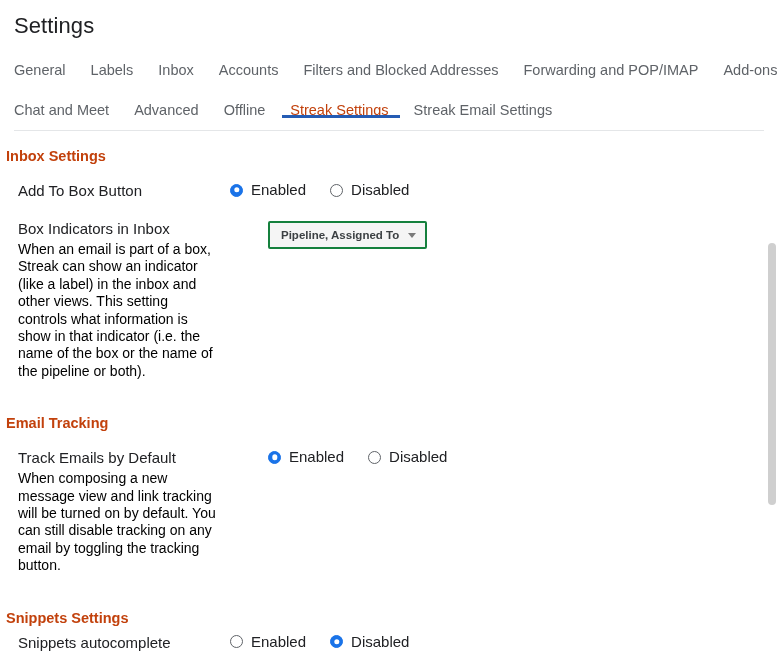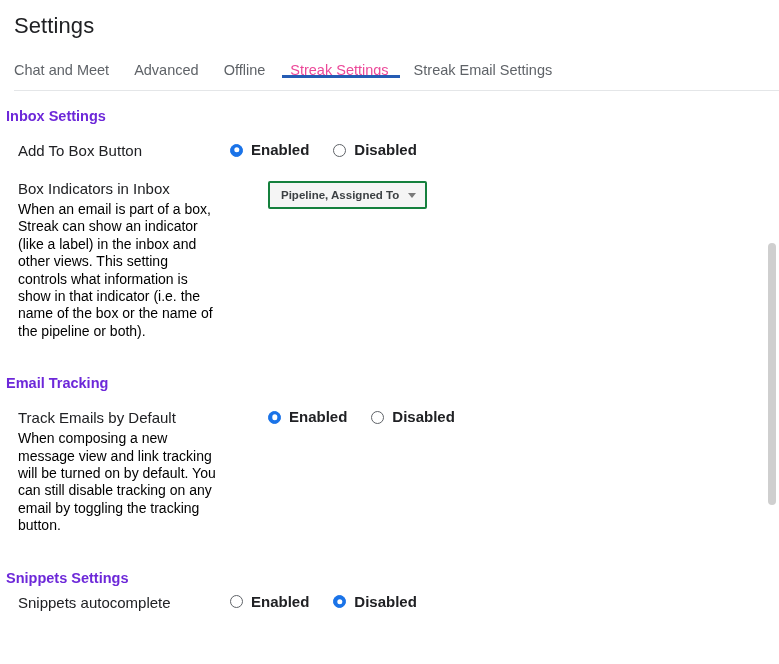--- a/index.html
+++ b/index.html
@@ -42,21 +42,21 @@
   .tab {
     font-size: 14.5px;
     color: #5f6368;
     white-space: nowrap;
     margin-right: 25px;
     line-height: 20px;
     cursor: pointer;
     padding-bottom: 2px;
   }
   .tab.active {
-    color: #ec4899;
+    color: #c2410c;
     margin-top: 16px;
   }
   .tab-underline {
     position: absolute;
     left: 268px;
     top: 21px;
     width: 118px;
     height: 3px;
     background: #255cb4;
   }
@@ -67,21 +67,21 @@
     margin-top: 8px;
   }
 
   
   .content {
     padding-left: 4px;
   }
   .section-heading {
     font-size: 14.5px;
     font-weight: bold;
-    color: #6d28d9;
+    color: #c2410c;
     padding: 15px 0 0 2px;
     line-height: 20px;
   }
 
   .setting-row {
     display: flex;
     align-items: flex-start;
     padding-left: 14px;
   }
   .setting-left {
@@ -138,21 +138,21 @@
     left: 50%;
     top: 50%;
     transform: translate(-50%, -50%);
     width: 5.4px;
     height: 5.4px;
     border-radius: 50%;
     background: #ffffff;
   }
   .radio-text {
     font-size: 15px;
-    font-weight: bold;
+    font-weight: normal;
     color: #202124;
     line-height: 18px;
     white-space: nowrap;
   }
 
   
   .dropdown-btn {
     display: inline-flex;
     align-items: center;
     background: #f5f5f5;
@@ -195,20 +195,29 @@
     border-radius: 4px;
   }
 </style>
 </head>
 <body>
 
 <div class="page-title">Settings</div>
 
 <div class="tabs-wrap">
 
+  <div class="tab-row tab-row-1">
+    <div class="tab">General</div>
+    <div class="tab">Labels</div>
+    <div class="tab">Inbox</div>
+    <div class="tab">Accounts</div>
+    <div class="tab">Filters and Blocked Addresses</div>
+    <div class="tab">Forwarding and POP/IMAP</div>
+    <div class="tab">Add-ons</div>
+  </div>
 
   <div class="tab-row tab-row-2">
     <div class="tab">Chat and Meet</div>
     <div class="tab">Advanced</div>
     <div class="tab">Offline</div>
     <div class="tab active">Streak Settings</div>
     <div class="tab">Streak Email Settings</div>
     <div class="tab-underline"></div>
   </div>
 

